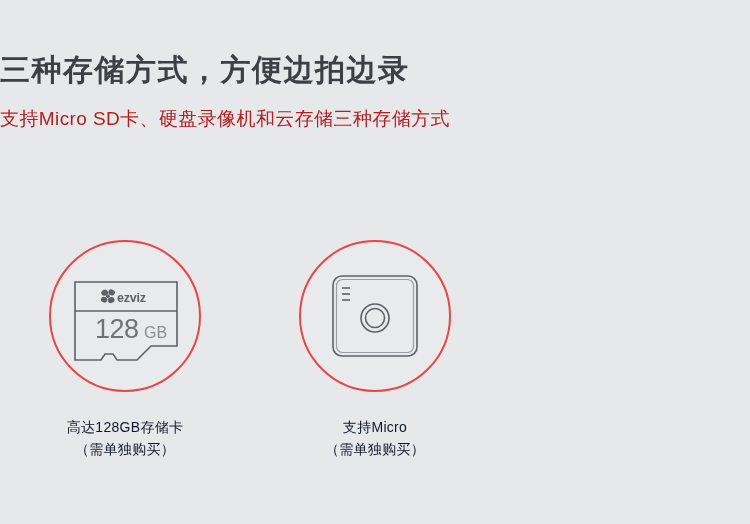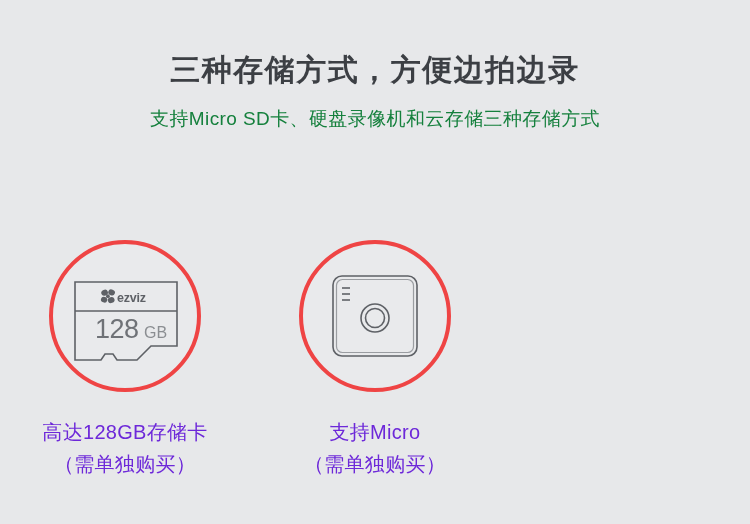--- a/index.html
+++ b/index.html
@@ -20,36 +20,36 @@
     position: absolute;
     inset: 0;
   }
 
   
   .heading {
     position: absolute;
     top: 52px;
     left: 0;
     width: 750px;
-    text-align: center;
+    text-align: left;
   }
   .title {
     font-size: 30px;
     font-weight: 700;
     color: #3c3f44;
     letter-spacing: 1.5px;
     line-height: 1.2;
     margin: 0;
   }
   .subtitle {
     margin-top: 16px;
   }
   .subtitle-line {
     font-size: 19px;
-    color: #15803d;
+    color: #b91c1c;
     line-height: 1.55;
     letter-spacing: 0.4px;
   }
 
   
   .features {
     position: absolute;
     top: 240px;
     left: 0;
     width: 750px;
@@ -58,37 +58,37 @@
   .feature {
     width: 250px;
     display: flex;
     flex-direction: column;
     align-items: center;
   }
   .circle {
     width: 152px;
     height: 152px;
     border-radius: 50%;
-    border: 4px solid #ef4444;
+    border: 2px solid #ef4444;
     background: #e9eaec;
     display: flex;
     align-items: center;
     justify-content: center;
     box-sizing: border-box;
   }
   .art {
     display: block;
   }
   .caption {
     margin-top: 24px;
     text-align: center;
   }
   .caption-line {
-    font-size: 20px;
-    color: #6d28d9;
+    font-size: 14px;
+    color: #0f172a;
     line-height: 1.6;
     letter-spacing: 0.3px;
     white-space: nowrap;
   }
 
   
   .sd-capacity-num {
     font-family: "Liberation Sans", "DejaVu Sans", sans-serif;
     font-size: 27px;
     fill: #6f7277;

